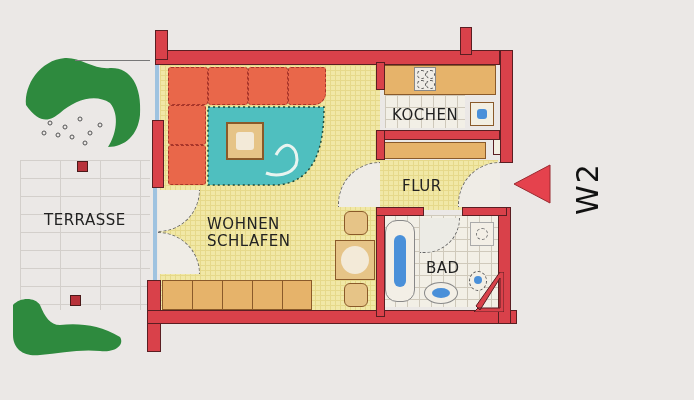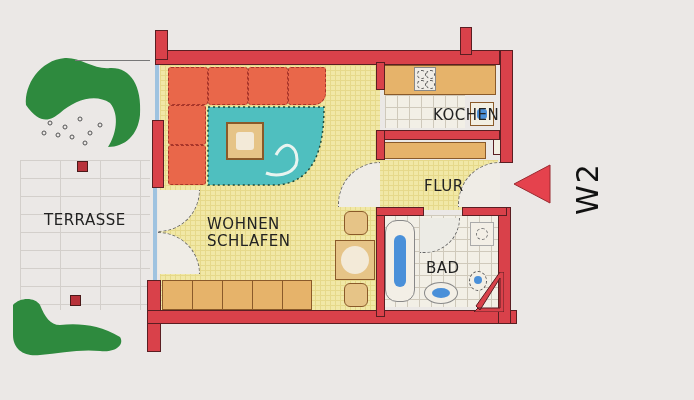--- a/index.html
+++ b/index.html
@@ -80,27 +80,27 @@
 <div class="cabinet" style="left:384px;top:65px;width:112px;height:30px;"></div>
 <div class="abs" style="left:414px;top:67px;width:22px;height:24px;background:#efece6;border:1px solid #888;box-sizing:border-box;">
   <div class="abs" style="left:2px;top:2px;width:7px;height:7px;border:1px dashed #555;border-radius:50%;"></div>
   <div class="abs" style="left:11px;top:2px;width:7px;height:7px;border:1px dashed #555;border-radius:50%;"></div>
   <div class="abs" style="left:2px;top:12px;width:7px;height:7px;border:1px dashed #555;border-radius:50%;"></div>
   <div class="abs" style="left:11px;top:12px;width:7px;height:7px;border:1px dashed #555;border-radius:50%;"></div>
 </div>
 <div class="abs" style="left:470px;top:102px;width:24px;height:24px;background:#f3efe2;border:1px solid #8a5a2a;box-sizing:border-box;">
   <div class="abs" style="left:6px;top:6px;width:10px;height:10px;background:#4a90d9;border-radius:3px;"></div>
 </div>
-<div class="label" style="left:392px;top:108px;margin-left:41px;">KOCHEN</div>
+<div class="label" style="left:392px;top:108px;">KOCHEN</div>
 <div class="cabinet" style="left:384px;top:142px;width:102px;height:17px;"></div>
 <div class="abs" style="left:493px;top:135px;width:7px;height:18px;background:#f3efe2;border:1px solid #5a1e22;"></div>
 
 <div class="door-arc" style="left:338px;top:162px;width:42px;height:45px;border-radius:42px 0 0 0;border-right:none;border-bottom:none;"></div>
 <div class="door-arc" style="left:458px;top:162px;width:42px;height:45px;border-radius:42px 0 0 0;border-right:none;border-bottom:none;"></div>
-<div class="label" style="left:424px;top:179px;">FLUR</div>
+<div class="label" style="left:402px;top:179px;">FLUR</div>
 
 <div class="abs grid-tile" style="left:383px;top:215px;width:115px;height:92px;"></div>
 <div class="abs" style="left:385px;top:220px;width:30px;height:82px;background:#f3efe6;border:1px solid #888;border-radius:12px;box-sizing:border-box;">
   <div class="abs" style="left:8px;top:14px;width:12px;height:52px;background:#4a90d9;border-radius:6px;"></div>
 </div>
 <div class="door-arc" style="left:420px;top:218px;width:40px;height:35px;border-radius:0 0 40px 0;border-top:none;border-left:none;background:#ecebe5;"></div>
 <div class="abs" style="left:470px;top:222px;width:22px;height:22px;border:1px solid #aaa;background:#f3efe6;">
   <div class="abs" style="left:5px;top:5px;width:10px;height:10px;border:1px dashed #777;border-radius:50%;"></div>
 </div>
 <div class="label" style="left:426px;top:261px;">BAD</div>

